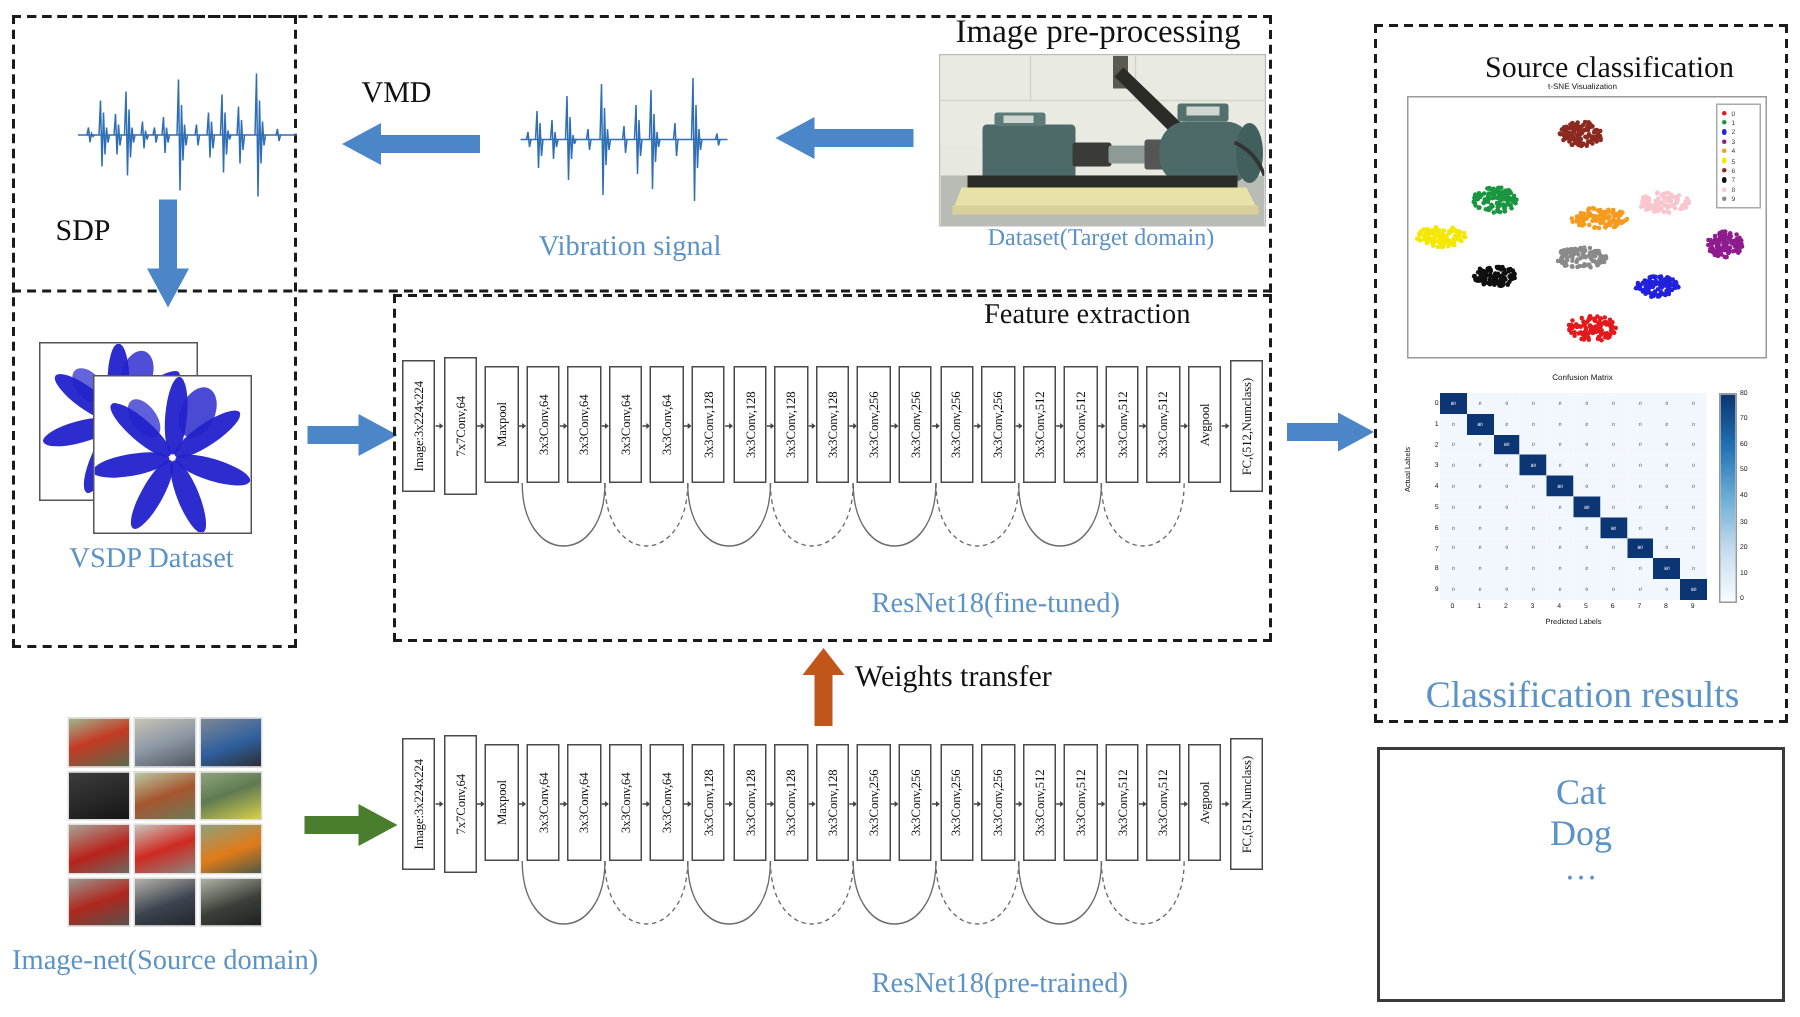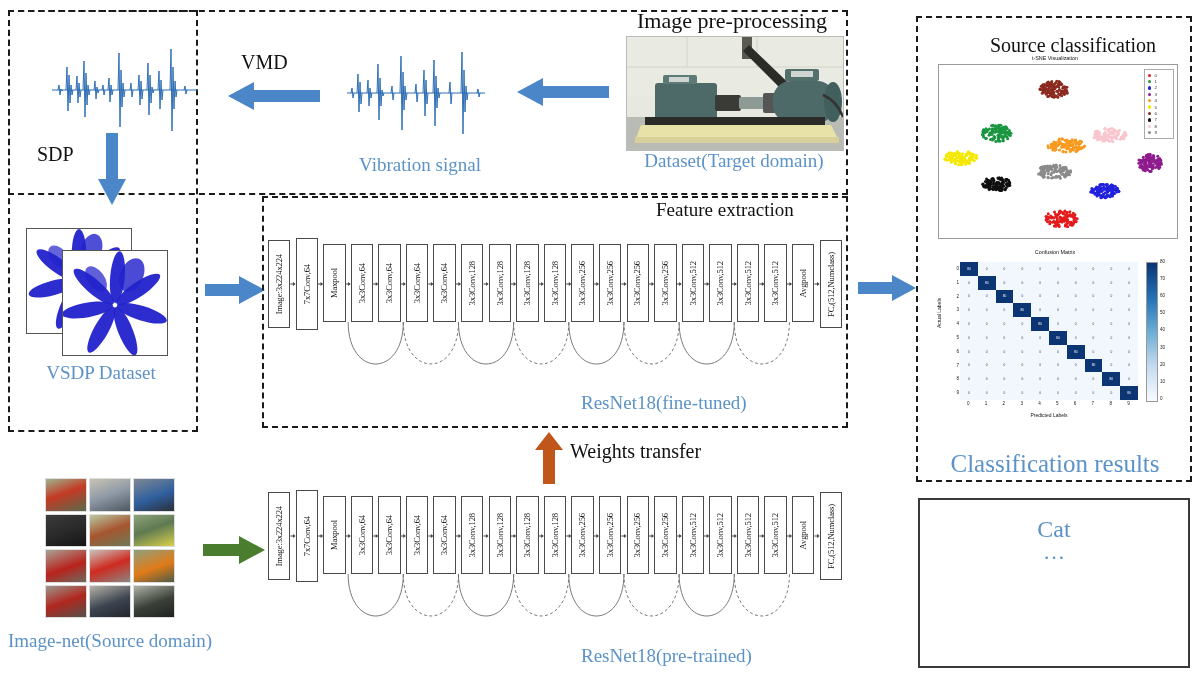--- a/index.html
+++ b/index.html
@@ -140,21 +140,21 @@
     <rect x="146" y="44" width="62" height="42" rx="18" fill="#4e6a68"></rect>
     <rect x="158" y="32" width="34" height="12" rx="2" fill="#53706d"></rect>
     <rect x="164" y="34" width="22" height="6" fill="#cfd6d2"></rect>
     <ellipse cx="206" cy="65" rx="9" ry="20" fill="#41605d"></ellipse>
     <rect x="18" y="80" width="180" height="10" fill="#2b2b28"></rect>
     <path d="M14,88 L204,88 L212,104 L8,104 Z" fill="#e8e2a8"></path>
     <rect x="8" y="100" width="204" height="6" fill="#d8d09a"></rect>
     <path d="M196,58 q14,6 20,22" stroke="#333" stroke-width="2.5" fill="none"></path>
   </svg>
 </div>
-<div class="abs lbl-blue ctr" style="left:612px;top:150px;width:244px;font-size:19px;font-family:Liberation Serif, serif;">Dataset(Target domain)</div>
+<div class="abs lbl-blue ctr" style="left:612px;top:150px;width:244px;font-size:16px;font-family:Liberation Serif, serif;">Dataset(Target domain)</div>
 
 <div class="abs lbl-black" style="left:37px;top:143px;font-size:20px;">SDP</div>
 <div class="arrow" style="left:96px;top:133px;">
   <svg width="32" height="72" viewBox="0 0 32 72">
     <polygon points="16,72 2,46 10,46 10,0 22,0 22,46 30,46" fill="#4a86c8"></polygon>
   </svg>
 </div>
 
 <div class="sdpimg" style="left:26px;top:228px;width:104px;height:104px;">
   <svg width="104" height="104" viewBox="0 0 100 100">
@@ -1844,14 +1844,15 @@
       <div class="tiny" style="position: absolute; left: 2px; top: 121.7px;">10</div>
       <div class="tiny" style="position: absolute; left: 2px; top: 138.8px;">0</div>
     </div>
 </div>
 
 <div class="abs lbl-blue ctr" style="left:930px;top:450px;width:250px;font-size:25px;">Classification results</div>
 
 <div class="solidbox" style="left:918px;top:498px;width:272px;height:170px;"></div>
 <div class="classlist" style="left:918px;top:516px;width:272px;">
   <div style="font-size:24px;">Cat</div>
+  <div style="font-size:24px;">Dog</div>
   <div style="font-size:22px;line-height:.8;">…</div>
 </div>
 
 </body></html>

